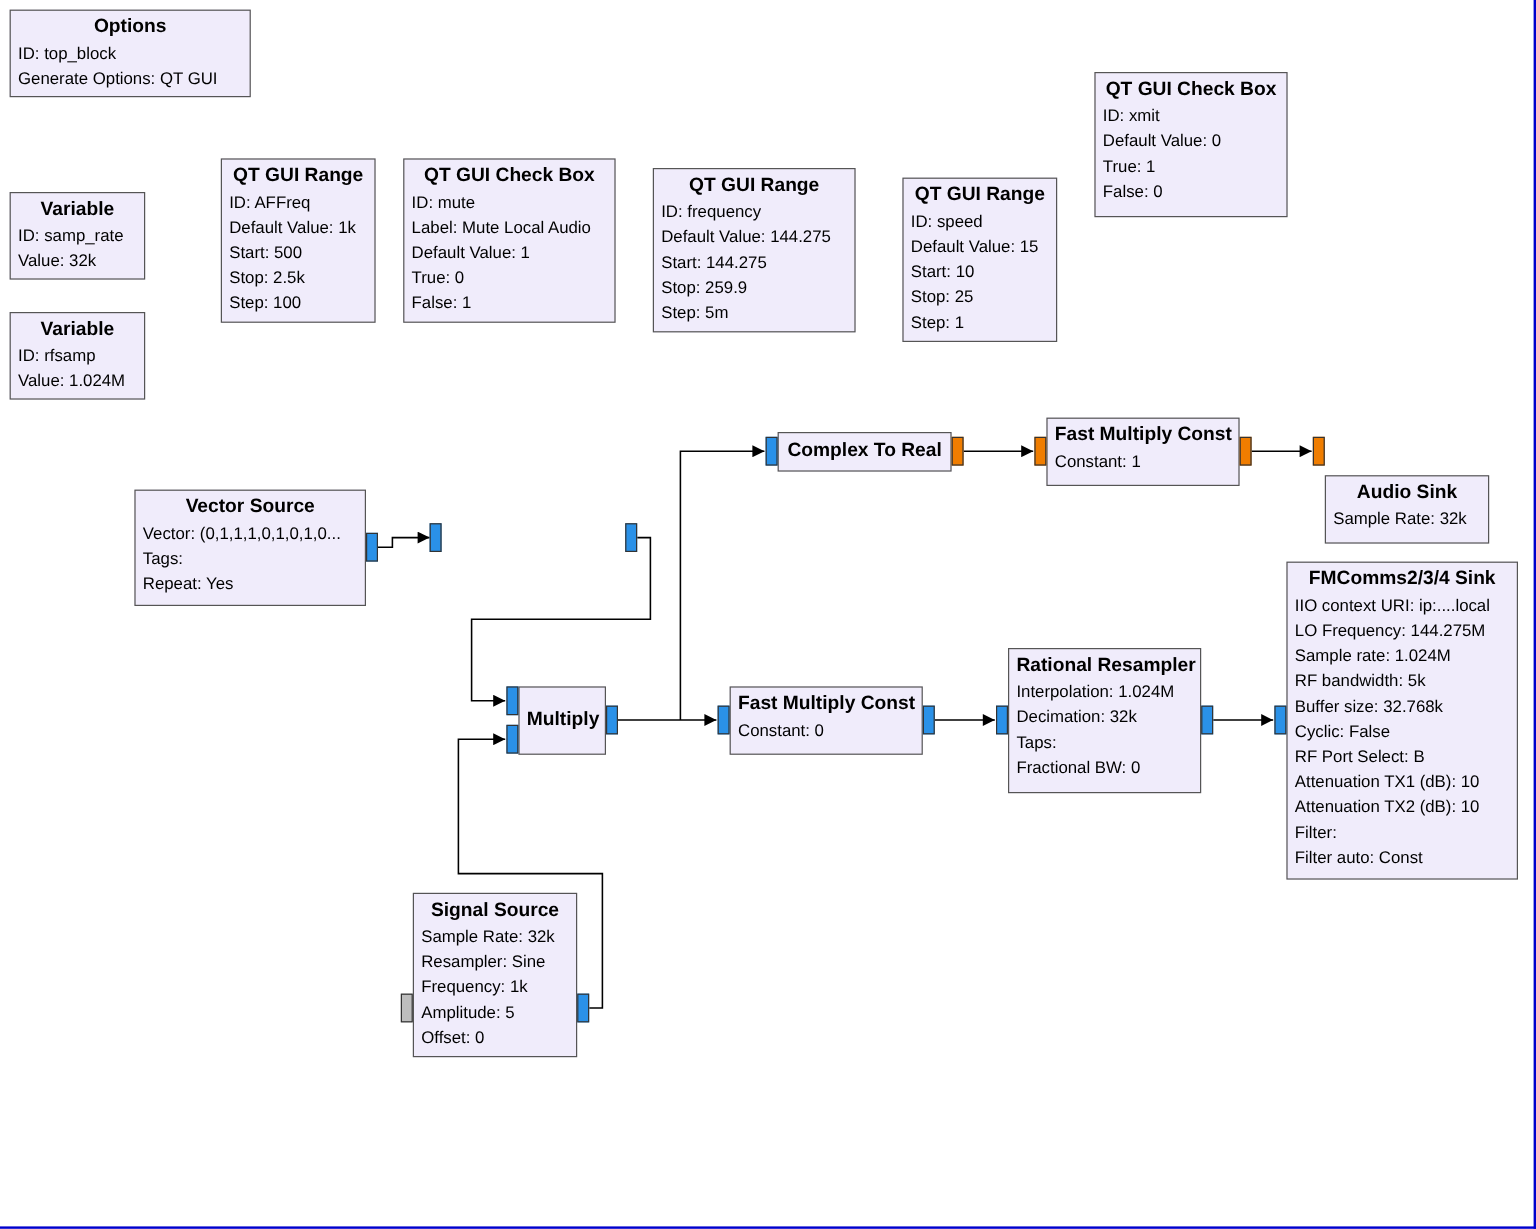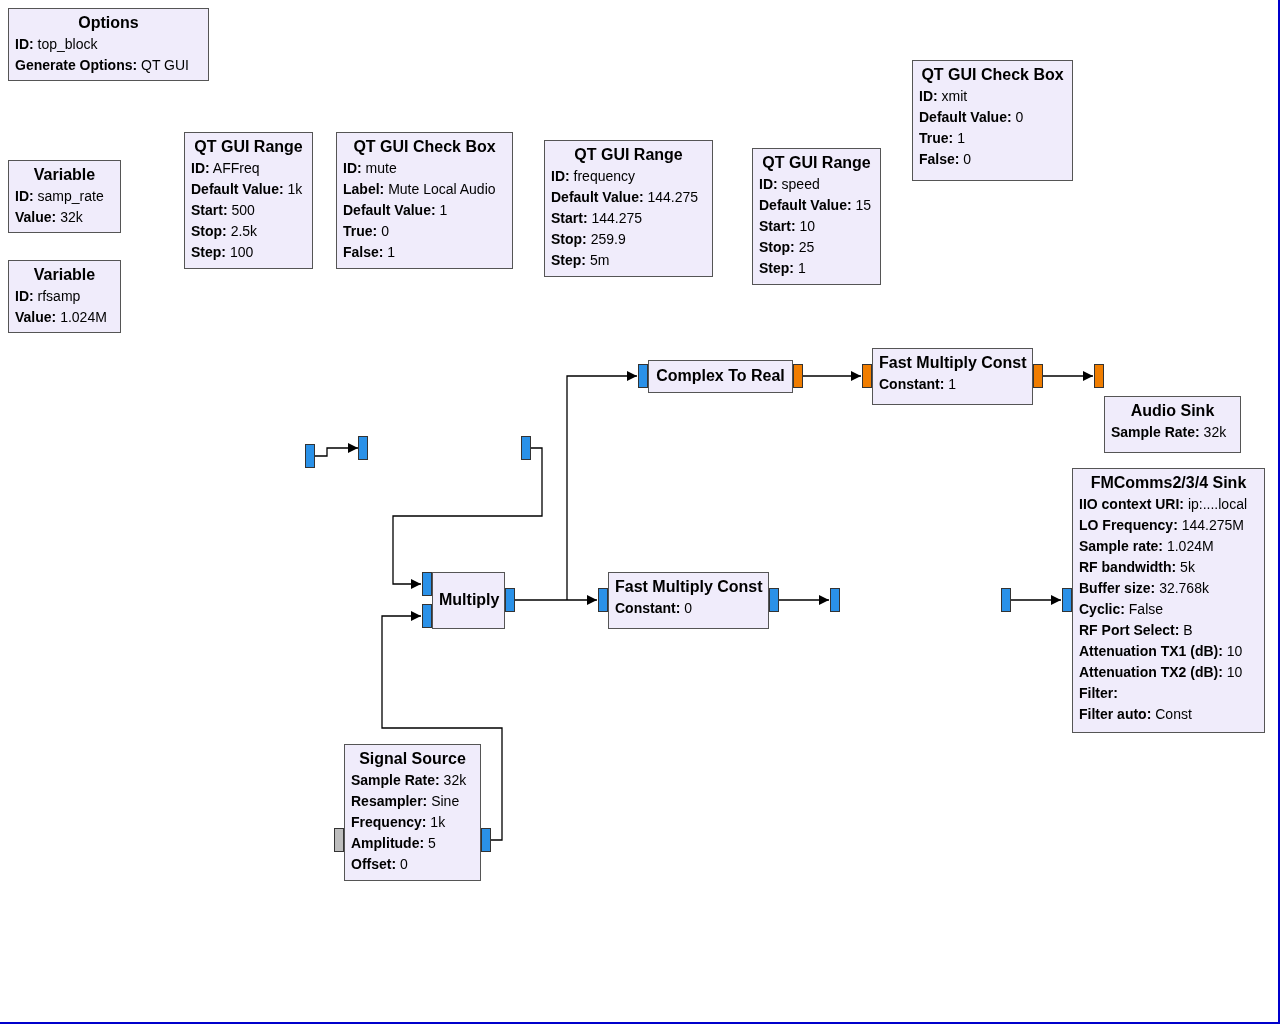--- a/index.html
+++ b/index.html
@@ -11,21 +11,21 @@
     }
     #canvas { position: absolute; left: 0; top: 0; width: 1144px; height: 1024px; }
     .edge-right { position: absolute; left: 1278px; top: 0; width: 2px; height: 1024px; background: #0000cc; }
     .edge-bottom { position: absolute; left: 0; top: 1022px; width: 1280px; height: 2px; background: #0000cc; }
     .block {
       position: absolute; box-sizing: border-box;
       background: #f0ecfb; border: 1px solid #555;
       padding: 4px 6px 0 6px; white-space: nowrap; line-height: 21px;
     }
     .block .title { font-weight: bold; font-size: 16px; text-align: center; line-height: 20px; margin-bottom: 1px; }
-    .block .row b { font-weight: bold; }
+    .block .row b { font-weight: normal; }
     .block .row .v { font-weight: normal; }
     .port {
       position: absolute; box-sizing: border-box; width: 10px; height: 24px;
       border: 1px solid #333; background: #2a91e8;
     }
     .port.orange { background: #f07d00; }
     .port.gray { background: #bdbdbd; }
     svg#wires { position: absolute; left: 0; top: 0; }
   </style>
 </head>
@@ -109,20 +109,26 @@
       <div class="row"><b>Step:</b> <span class="v">1</span></div>
     </div>
   <div class="block" style="left:912px;top:60px;width:161px;height:121px;">
       <div class="title">QT GUI Check Box</div>
       <div class="row"><b>ID:</b> <span class="v">xmit</span></div>
       <div class="row"><b>Default Value:</b> <span class="v">0</span></div>
       <div class="row"><b>True:</b> <span class="v">1</span></div>
       <div class="row"><b>False:</b> <span class="v">0</span></div>
     </div>
 
+  <div class="block" style="left:112px;top:408px;width:193px;height:97px;">
+      <div class="title">Vector Source</div>
+      <div class="row"><b>Vector:</b> <span class="v">(0,1,1,1,0,1,0,1,0...</span></div>
+      <div class="row"><b>Tags:</b> <span class="v"></span></div>
+      <div class="row"><b>Repeat:</b> <span class="v">Yes</span></div>
+    </div>
   <div class="port" style="left:305px;top:444px;"></div>
 
   <div class="port" style="left:358px;top:436px;"></div>
   <div class="port" style="left:521px;top:436px;"></div>
 
   <div class="block" style="left:432px;top:572px;width:73px;height:57px;padding-top:17px;">
       <div class="title">Multiply</div>
     </div>
   <div class="port" style="left:422px;top:572px;"></div>
   <div class="port" style="left:422px;top:604px;"></div>
@@ -158,20 +164,27 @@
     </div>
   <div class="port orange" style="left:1094px;top:364px;"></div>
 
   <div class="block" style="left:608px;top:572px;width:161px;height:57px;">
       <div class="title">Fast Multiply Const</div>
       <div class="row"><b>Constant:</b> <span class="v">0</span></div>
     </div>
   <div class="port" style="left:598px;top:588px;"></div>
   <div class="port" style="left:769px;top:588px;"></div>
 
+  <div class="block" style="left:840px;top:540px;width:161px;height:121px;">
+      <div class="title">Rational Resampler</div>
+      <div class="row"><b>Interpolation:</b> <span class="v">1.024M</span></div>
+      <div class="row"><b>Decimation:</b> <span class="v">32k</span></div>
+      <div class="row"><b>Taps:</b> <span class="v"></span></div>
+      <div class="row"><b>Fractional BW:</b> <span class="v">0</span></div>
+    </div>
   <div class="port" style="left:830px;top:588px;"></div>
   <div class="port" style="left:1001px;top:588px;"></div>
 
   <div class="block" style="left:1072px;top:468px;width:193px;height:265px;">
       <div class="title">FMComms2/3/4 Sink</div>
       <div class="row"><b>IIO context URI:</b> <span class="v">ip:....local</span></div>
       <div class="row"><b>LO Frequency:</b> <span class="v">144.275M</span></div>
       <div class="row"><b>Sample rate:</b> <span class="v">1.024M</span></div>
       <div class="row"><b>RF bandwidth:</b> <span class="v">5k</span></div>
       <div class="row"><b>Buffer size:</b> <span class="v">32.768k</span></div>

